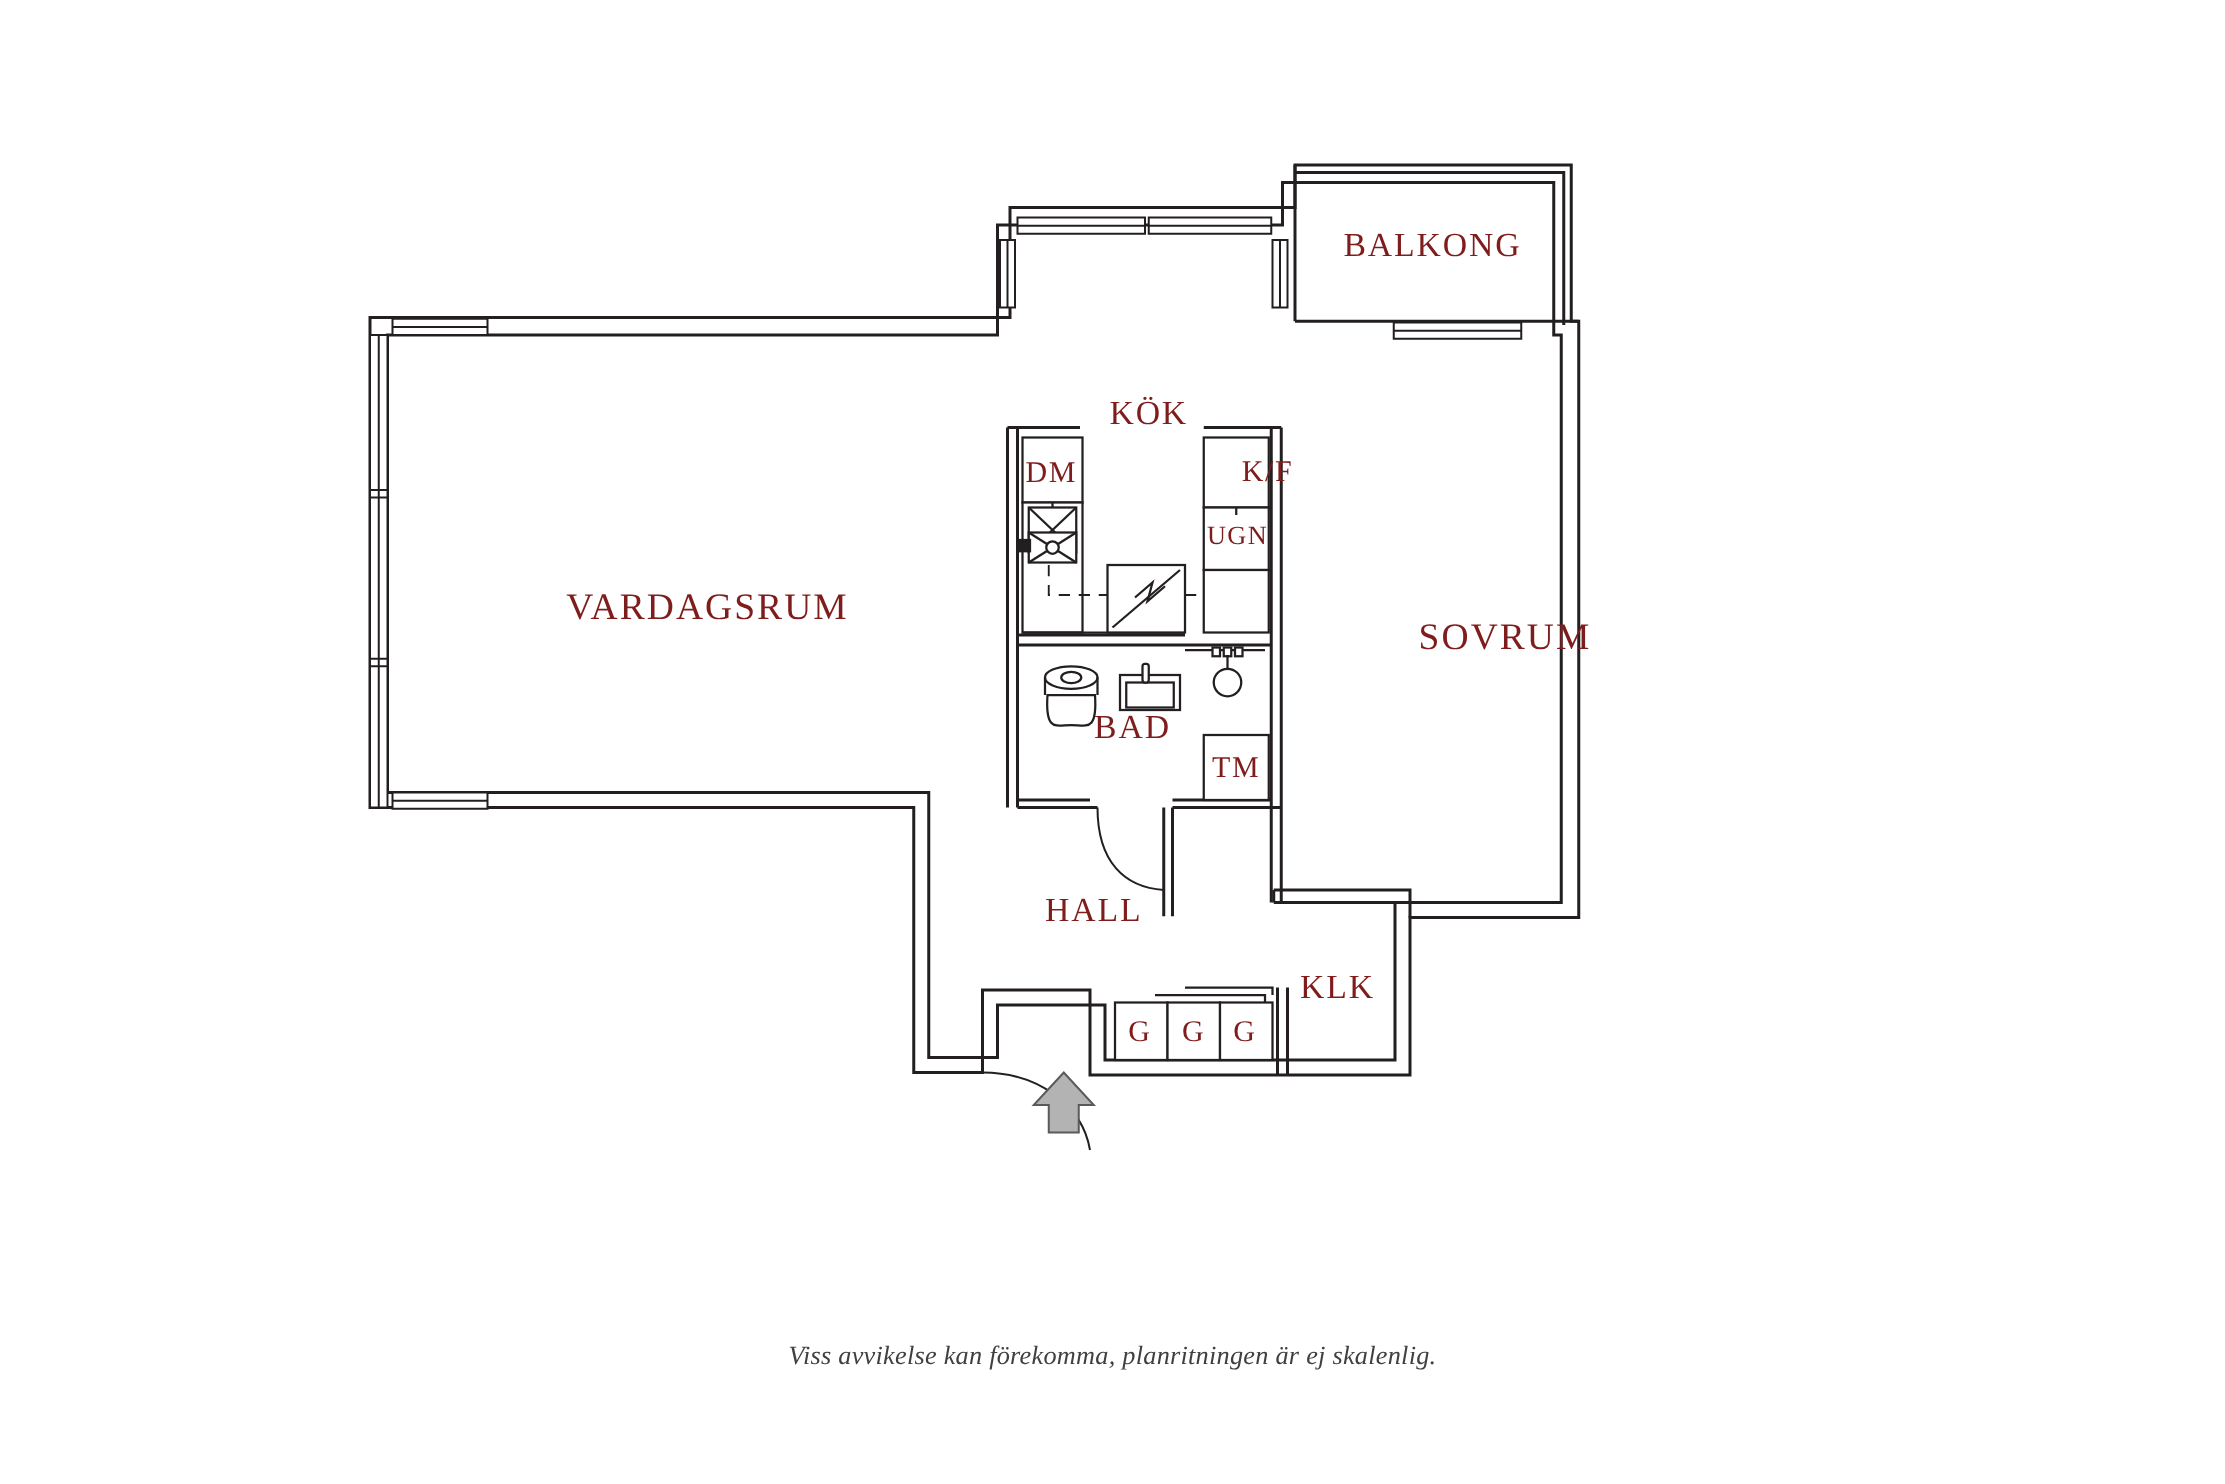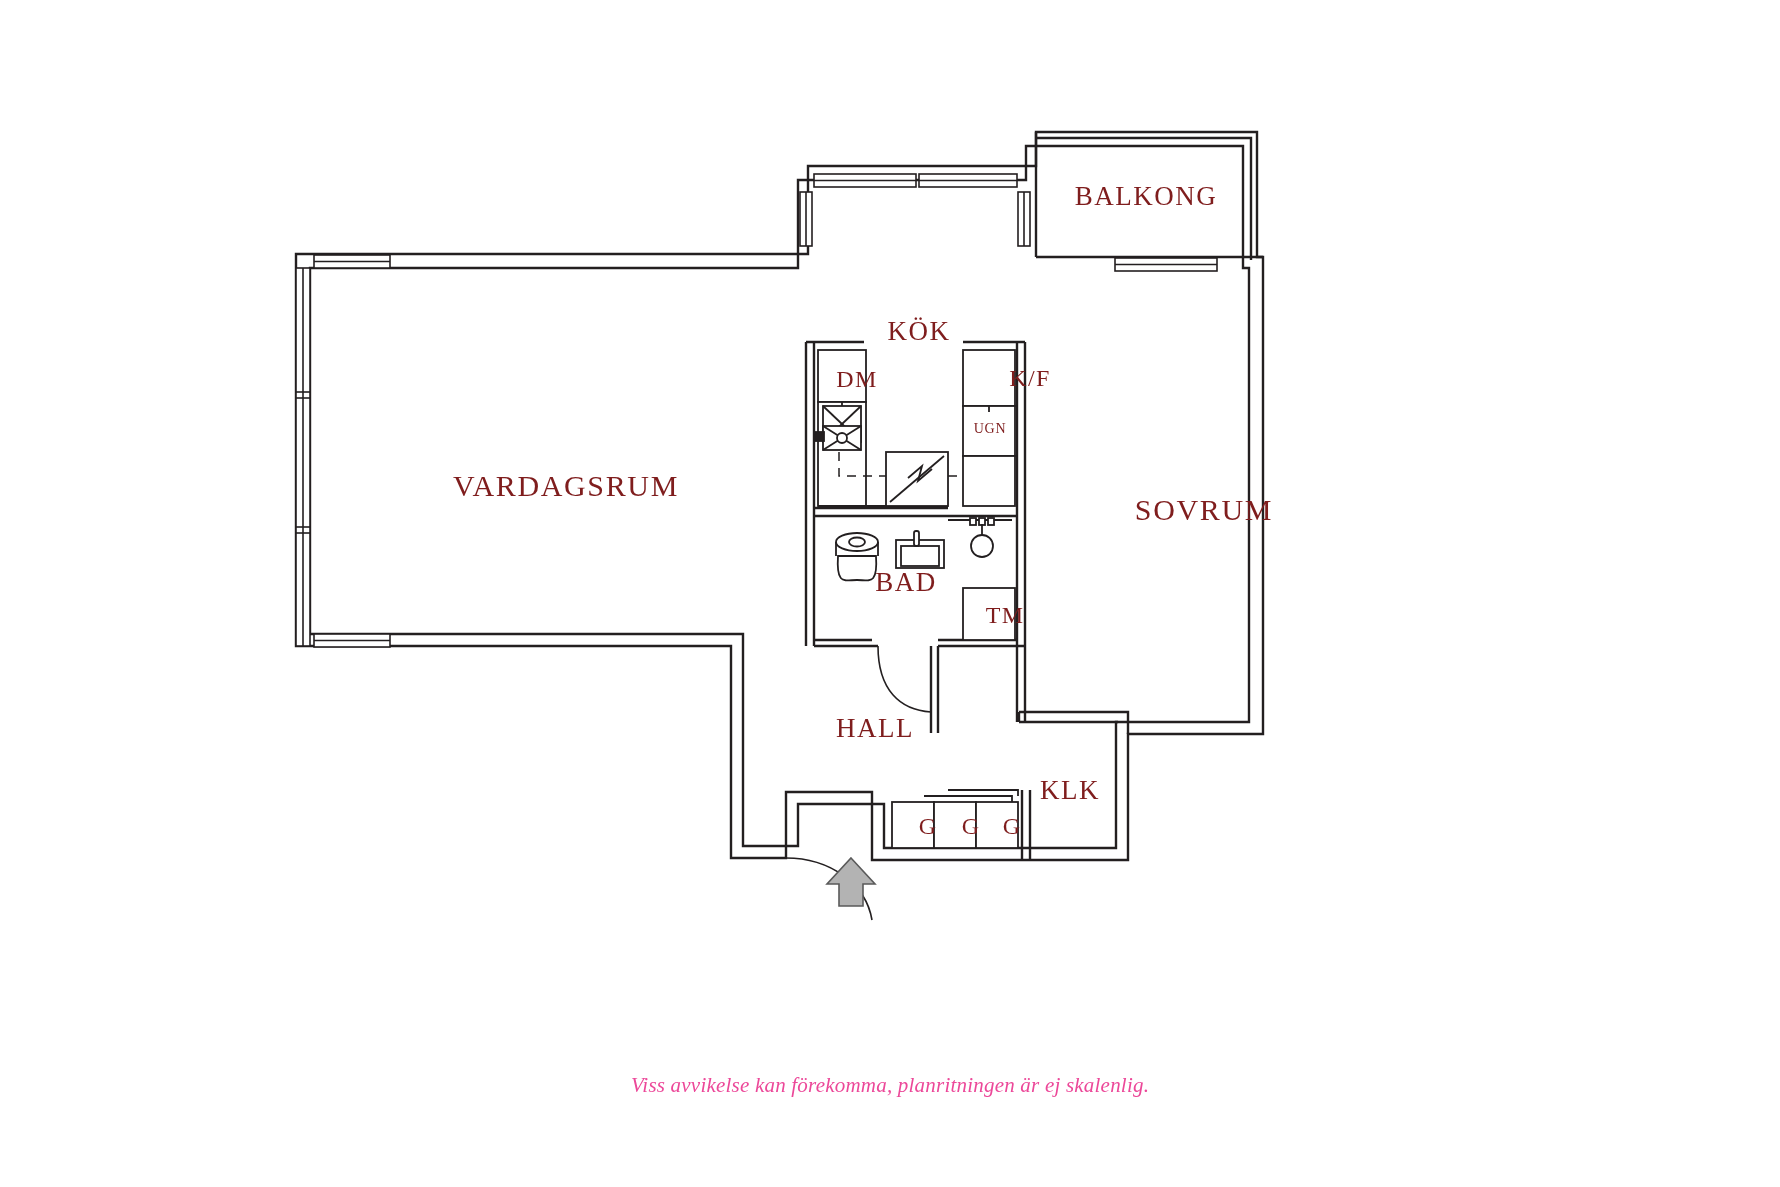--- a/index.html
+++ b/index.html
@@ -30,31 +30,31 @@
     position: absolute;
     font-family: "Liberation Serif", serif;
     color: #7f1d1d;
     letter-spacing: 0.055em;
     white-space: nowrap;
     transform: translate(-50%, -50%);
     font-weight: 400;
   }
   .lbl-xl { font-size: 30px; }
   .lbl-lg { font-size: 27px; }
-  .lbl-md { font-size: 24px; padding-left: 32px; }
-  .lbl-sm { font-size: 14px; }
+  .lbl-md { font-size: 24px; }
+  .lbl-sm { font-size: 21px; }
   .caption {
     position: absolute;
     left: 890px;
     top: 1085px;
     transform: translate(-50%, -50%);
     font-family: "Liberation Serif", serif;
     font-style: italic;
     font-size: 21px;
-    color: #ec4899;
+    color: #404040;
     white-space: nowrap;
     letter-spacing: 0.01em;
   }
 </style>
 </head>
 <body>
 
 <div id="plan-root">
 
   <svg id="plan-svg" viewBox="0 0 1780 1187">

